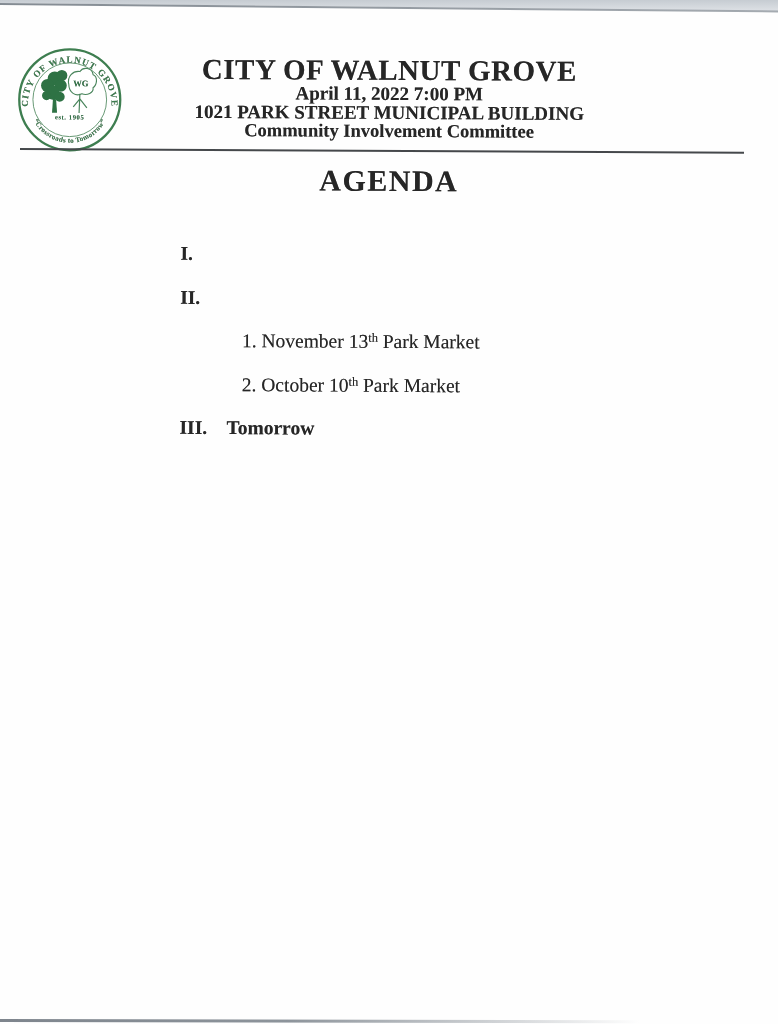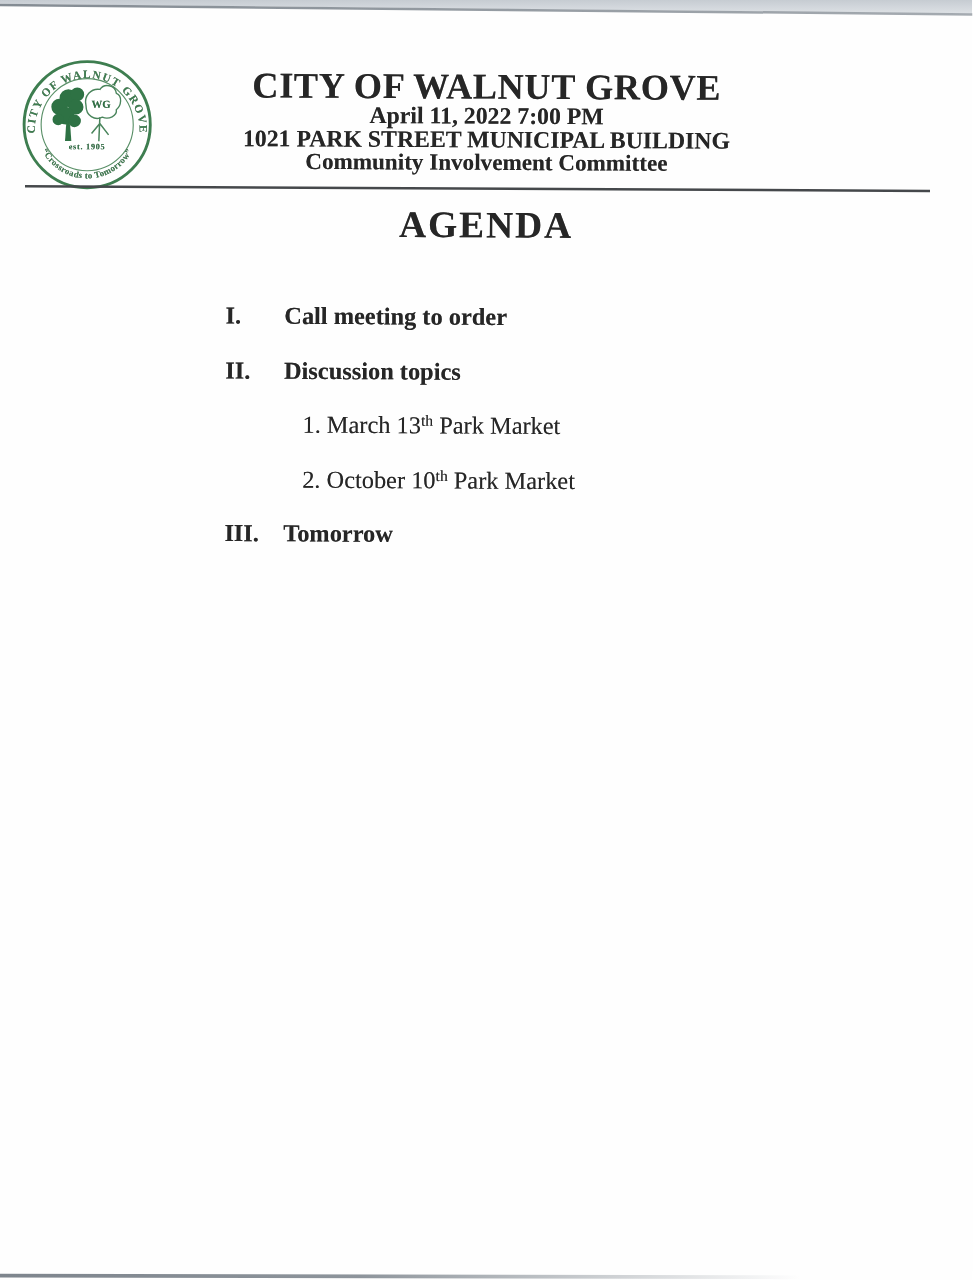--- a/index.html
+++ b/index.html
@@ -100,30 +100,28 @@
     </div>
 
     <div class="rule"></div>
 
     <div class="agenda-title">AGENDA</div>
 
     <div class="items">
 
       <div class="item">
         <span class="numeral">I.</span>
-        <span class="label">Call meeting to order</span>
       </div>
 
       <div class="item">
         <span class="numeral">II.</span>
-        <span class="label">Discussion topics</span>
       </div>
 
       <div class="subitem">
-        <span>1. March 13</span><span class="sup">th</span><span> Park Market</span>
+        <span>1. November 13</span><span class="sup">th</span><span> Park Market</span>
       </div>
 
       <div class="subitem">
         <span>2. October 10</span><span class="sup">th</span><span> Park Market</span>
       </div>
 
       <div class="item">
         <span class="numeral">III.</span>
         <span class="label">Tomorrow</span>
       </div>

